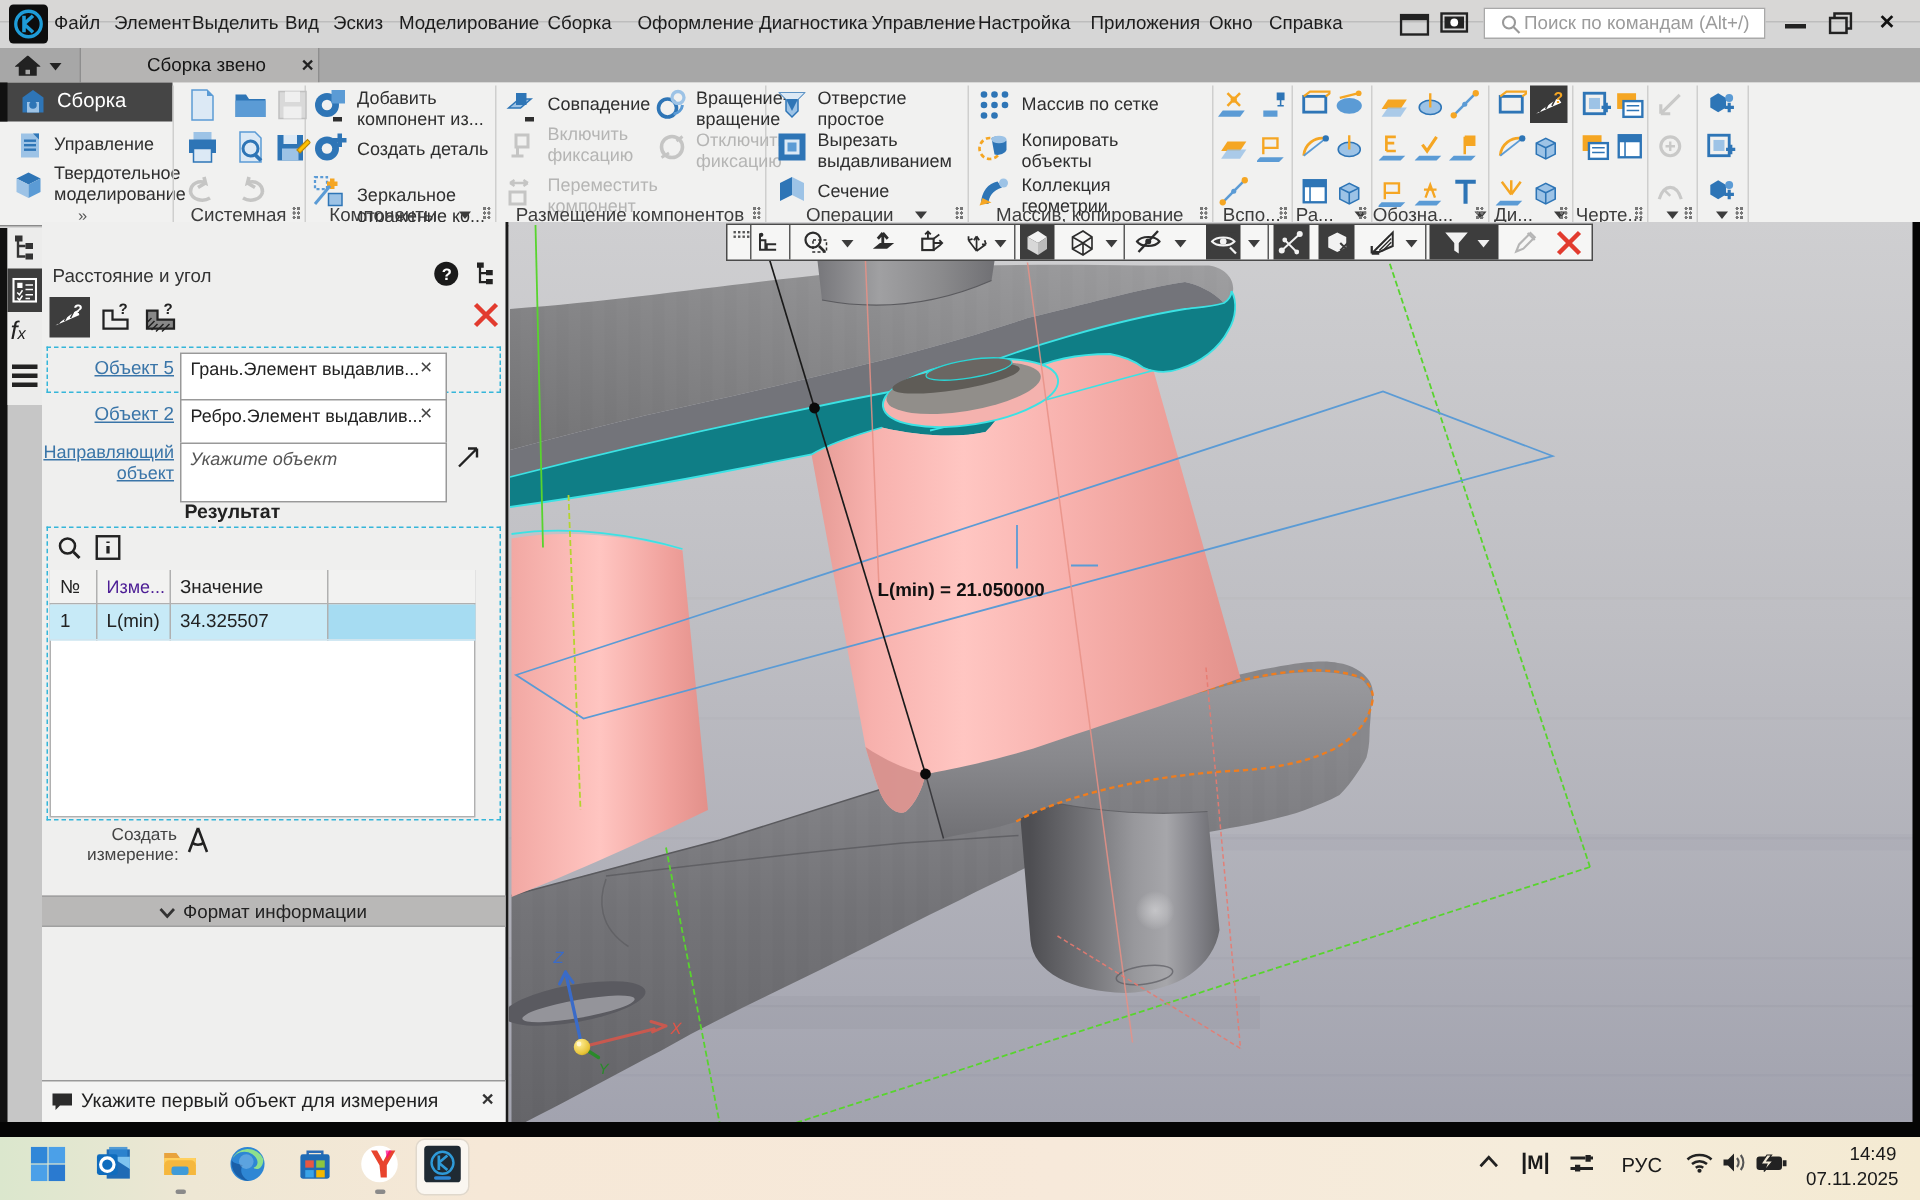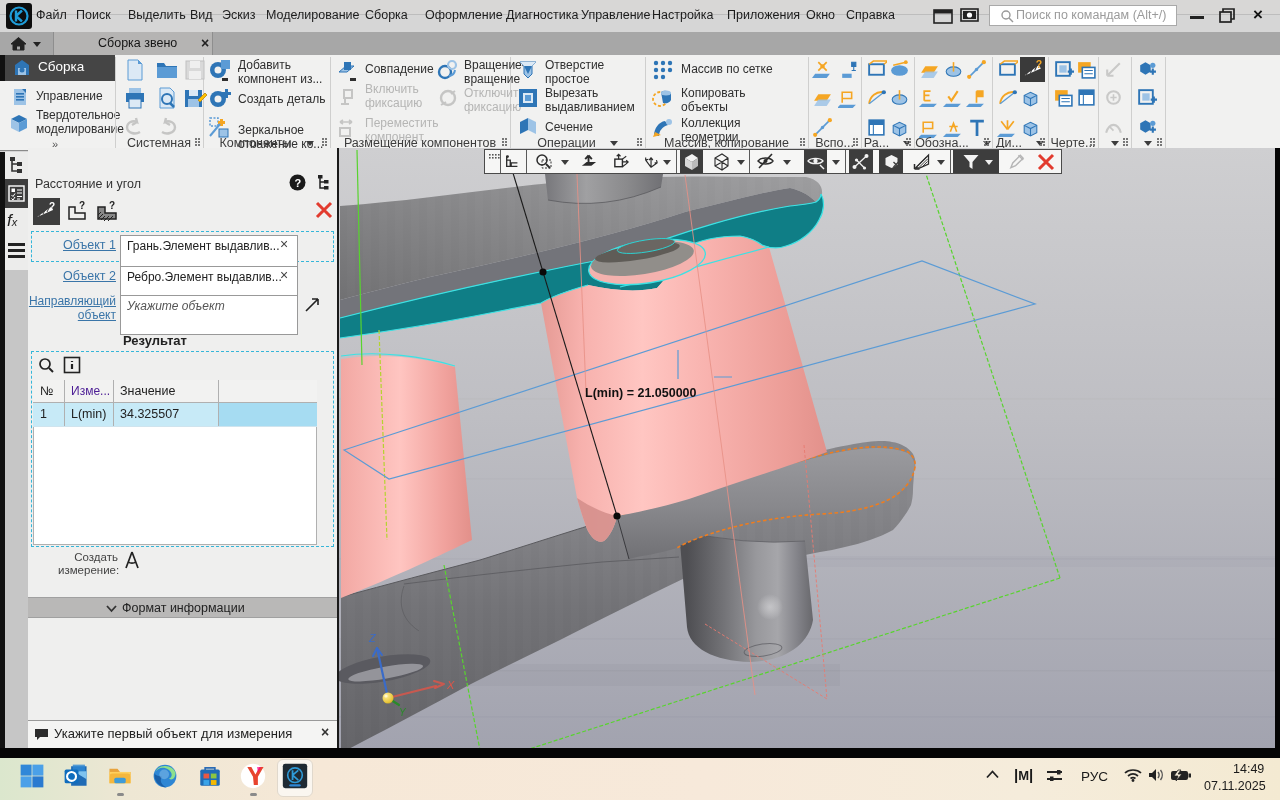--- a/index.html
+++ b/index.html
@@ -37,21 +37,21 @@
 .ticon{position:absolute;top:763px;width:26px;height:26px;}
 .tray{position:absolute;font-size:13px;color:#1a1a1a;}
 </style></head><body>
 <div id="app">
 <div id="menubar">
 <div id="logo"><svg width="26" height="26" viewBox="0 0 26 26">
           <circle cx="13" cy="13" r="8.5" fill="none" stroke="#1e9cd8" stroke-width="2.2"></circle>
           <path d="M10 7.5 V18.5 M10 13 L16 7.5 M10 13 L16 18.5" stroke="#1e9cd8" stroke-width="2.4" fill="none"></path>
         </svg></div>
 <div class="mi" style="left:36px">Файл</div>
-<div class="mi" style="left:76px">Поиск</div>
+<div class="mi" style="left:76px">Элемент</div>
 <div class="mi" style="left:128px">Выделить</div>
 <div class="mi" style="left:190px">Вид</div>
 <div class="mi" style="left:222px">Эскиз</div>
 <div class="mi" style="left:266px">Моделирование</div>
 <div class="mi" style="left:365px">Сборка</div>
 <div class="mi" style="left:425px">Оформление</div>
 <div class="mi" style="left:506px">Диагностика</div>
 <div class="mi" style="left:581px">Управление</div>
 <div class="mi" style="left:652px">Настройка</div>
 <div class="mi" style="left:727px">Приложения</div>
@@ -465,21 +465,21 @@
       </svg>
 <svg class="abs" style="left:68px;top:52px" width="22" height="22" viewBox="0 0 22 22">
         <path d="M2 19 V7 h7 v6 h11 v6z" fill="#888" stroke="#222" stroke-width="1.5"></path>
         <path d="M2 19 l5 -5 m-5 1 l3 -3 m4 4 l-4 4 m8 -4 l-5 5 m9 -5 l-5 5" stroke="#222"></path>
         <text x="13" y="9" font-size="10" fill="#222" font-weight="bold">?</text>
       </svg>
 <svg class="abs" style="left:286px;top:52px" width="20" height="20" viewBox="0 0 20 20">
         <path d="M3 3 L17 17 M17 3 L3 17" stroke="#e23b2e" stroke-width="3"></path>
       </svg>
 <div class="abs" style="left:3px;top:83px;width:303px;height:31px;border:1.5px dashed #35b6d9"></div>
-<div class="link abs" style="left:8px;top:90px;width:80px;text-align:right">Объект 1</div>
+<div class="link abs" style="left:8px;top:90px;width:80px;text-align:right">Объект 5</div>
 <div class="inp" style="left:92px;top:87px;width:178px">Грань.Элемент выдавлив...</div>
 <div class="abs" style="left:252px;top:88px;font-size:14px;color:#444">×</div>
 <div class="link abs" style="left:8px;top:121px;width:80px;text-align:right">Объект 2</div>
 <div class="inp" style="left:92px;top:118px;width:178px">Ребро.Элемент выдавлив...</div>
 <div class="abs" style="left:252px;top:119px;font-size:14px;color:#444">×</div>
 <div class="link abs" style="left:0px;top:146px;width:88px;text-align:right;font-size:12px">Направляющий<br>объект</div>
 <div class="inp" style="left:92px;top:147px;width:178px;font-style:italic;color:#555">Укажите объект</div>
 <svg class="abs" style="left:276px;top:148px" width="17" height="17" viewBox="0 0 17 17">
         <path d="M2 15 L14 3 M14 3 h-6 M14 3 v6" stroke="#222" stroke-width="1.6" fill="none"></path>
       </svg>

